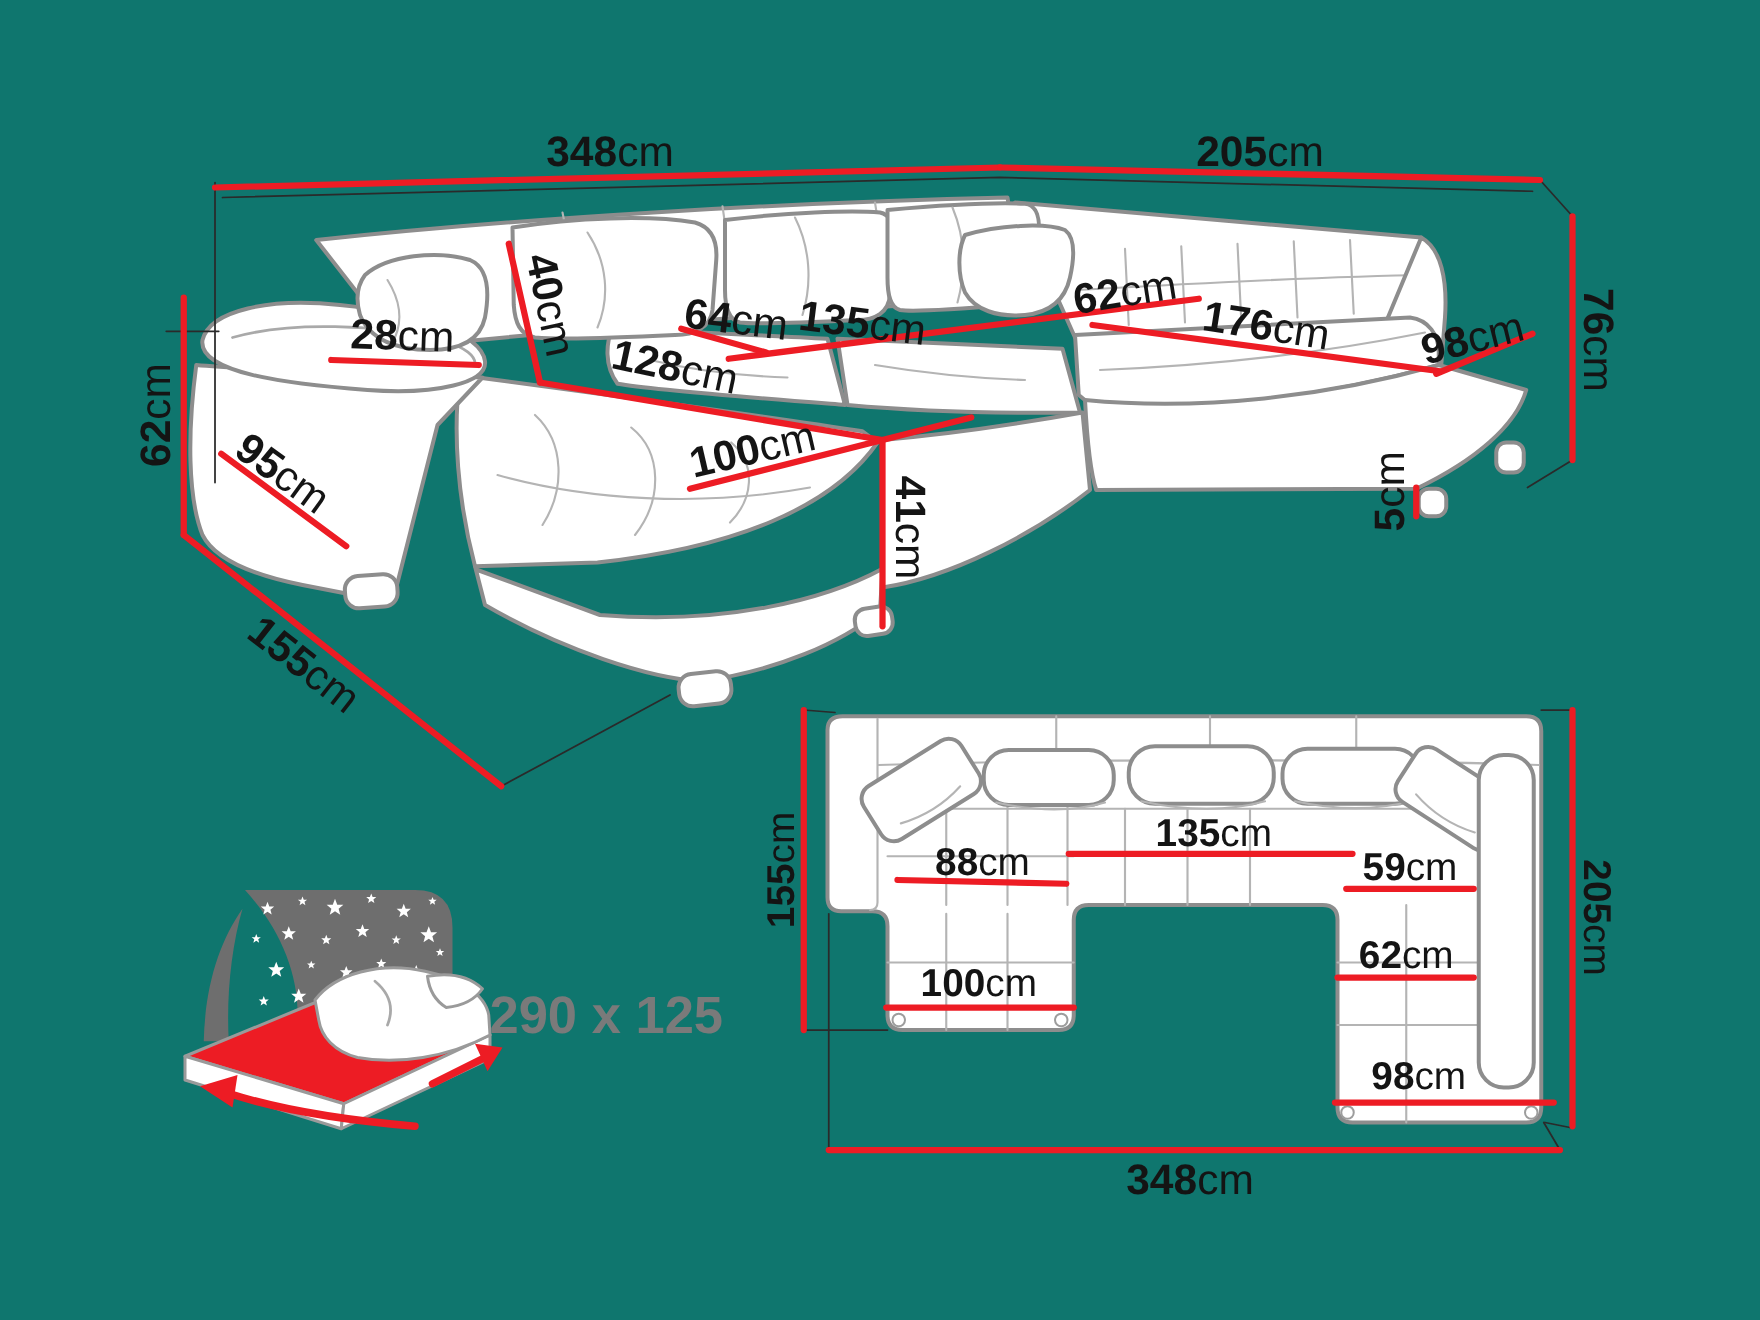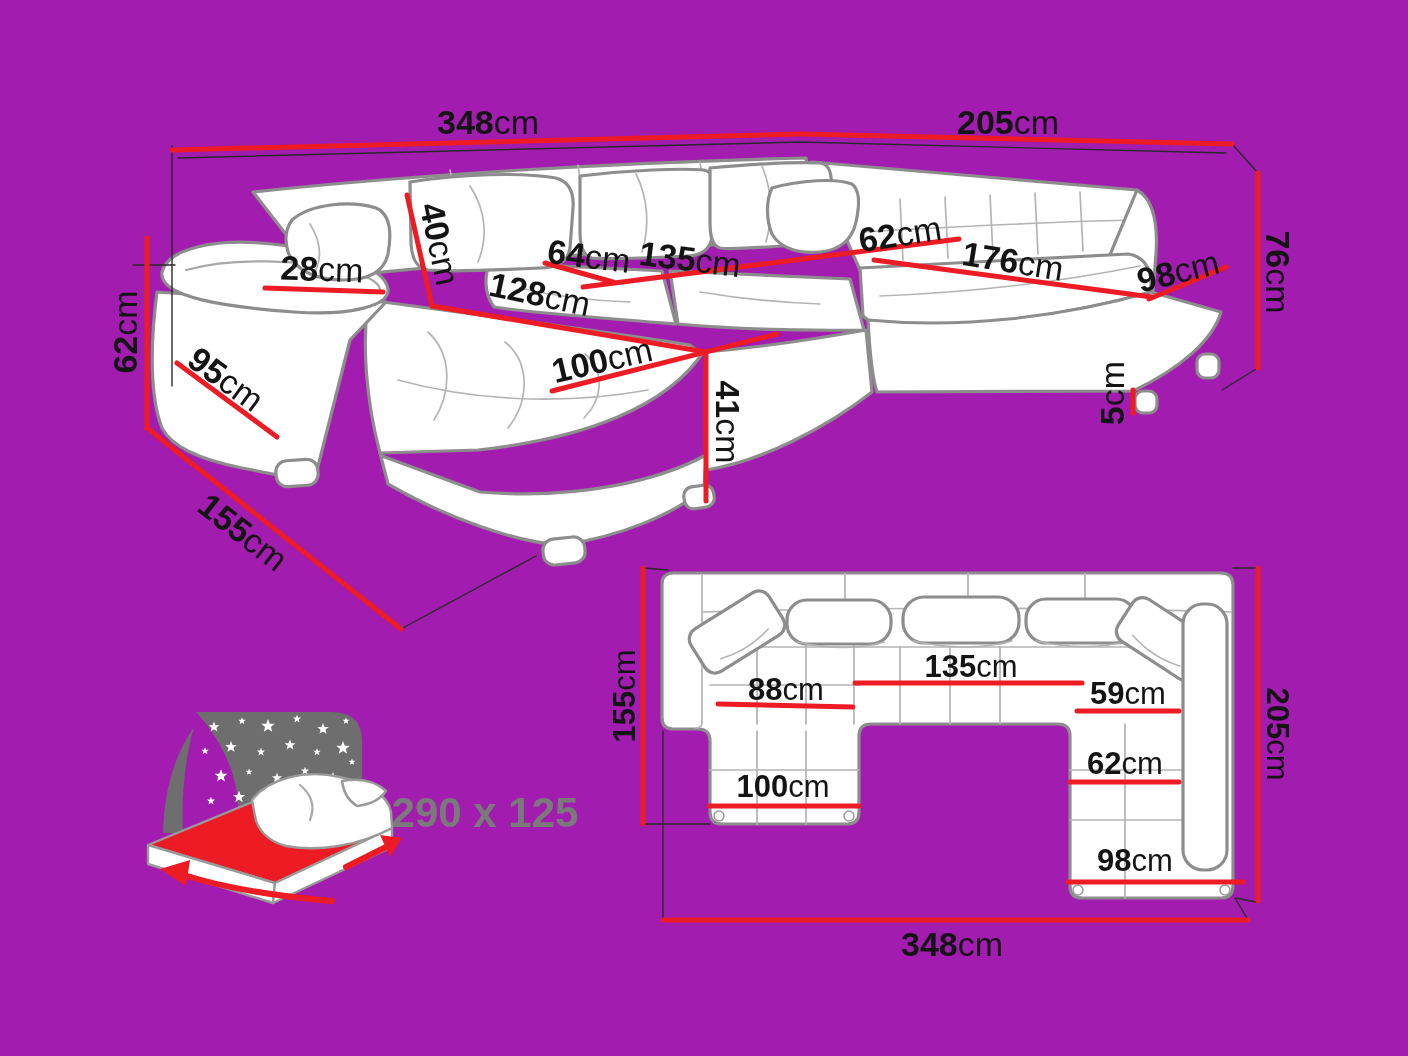--- a/index.html
+++ b/index.html
@@ -1,16 +1,16 @@
 <!DOCTYPE html>
 <html><head>
 <meta charset="utf-8">
 <style>
   html,body{margin:0;padding:0;background:#fff;}
-  #page{position:relative;width:1408px;height:1056px;background:#a21caf;overflow:hidden;
+  #page{position:relative;width:1408px;height:1056px;background:#0f766e;overflow:hidden;
         font-family:"Liberation Sans",sans-serif;}
   svg{position:absolute;left:0;top:0;}
   .sofa{fill:#ffffff;stroke:#8d8d8d;stroke-width:3.2;stroke-linejoin:round;stroke-linecap:round;}
   .detail{fill:none;stroke:#b4b4b4;stroke-width:1.7;stroke-linecap:round;}
   .detail2{fill:none;stroke:#a9a9a9;stroke-width:2.2;stroke-linecap:round;}
   .dimline{fill:none;stroke:#ed1c24;stroke-width:5;stroke-linecap:round;}
   .thinline{fill:none;stroke:#2a2a2a;stroke-width:1.4;stroke-linecap:round;}
   .dim{font-family:"Liberation Sans",sans-serif;font-size:34px;fill:#141414;}
   .dim .v{font-weight:bold;}
   .dim .u{font-weight:normal;}

